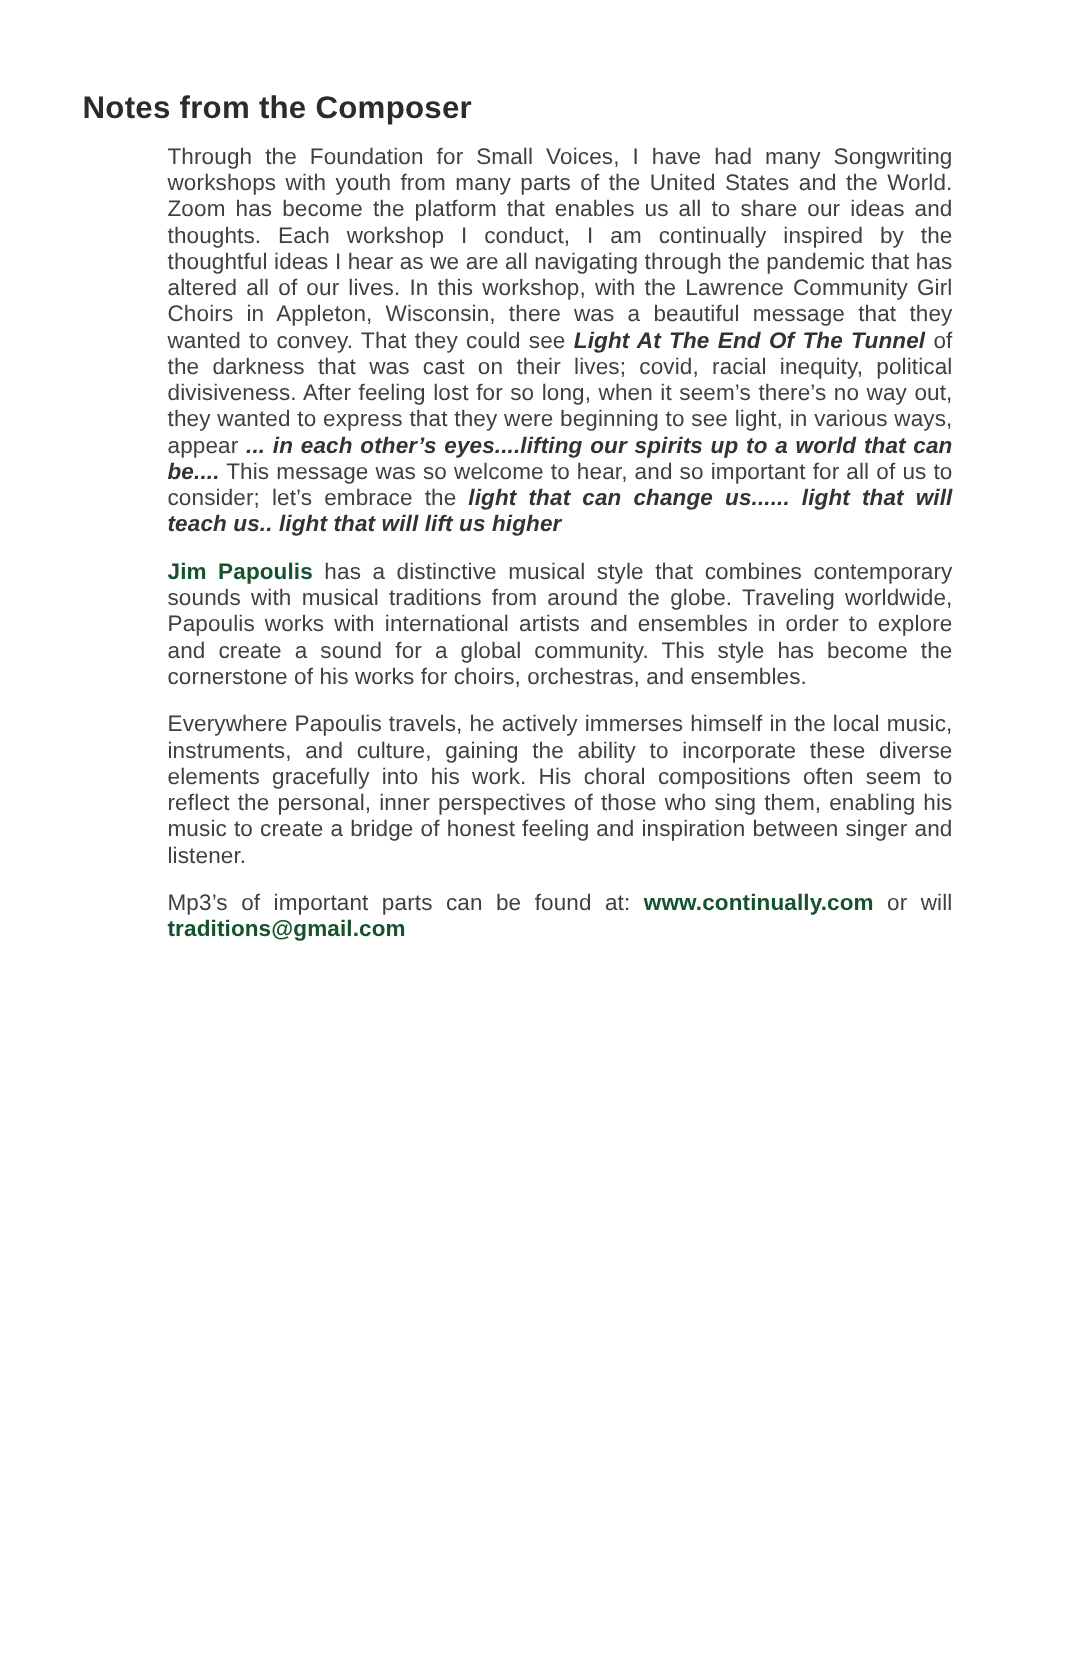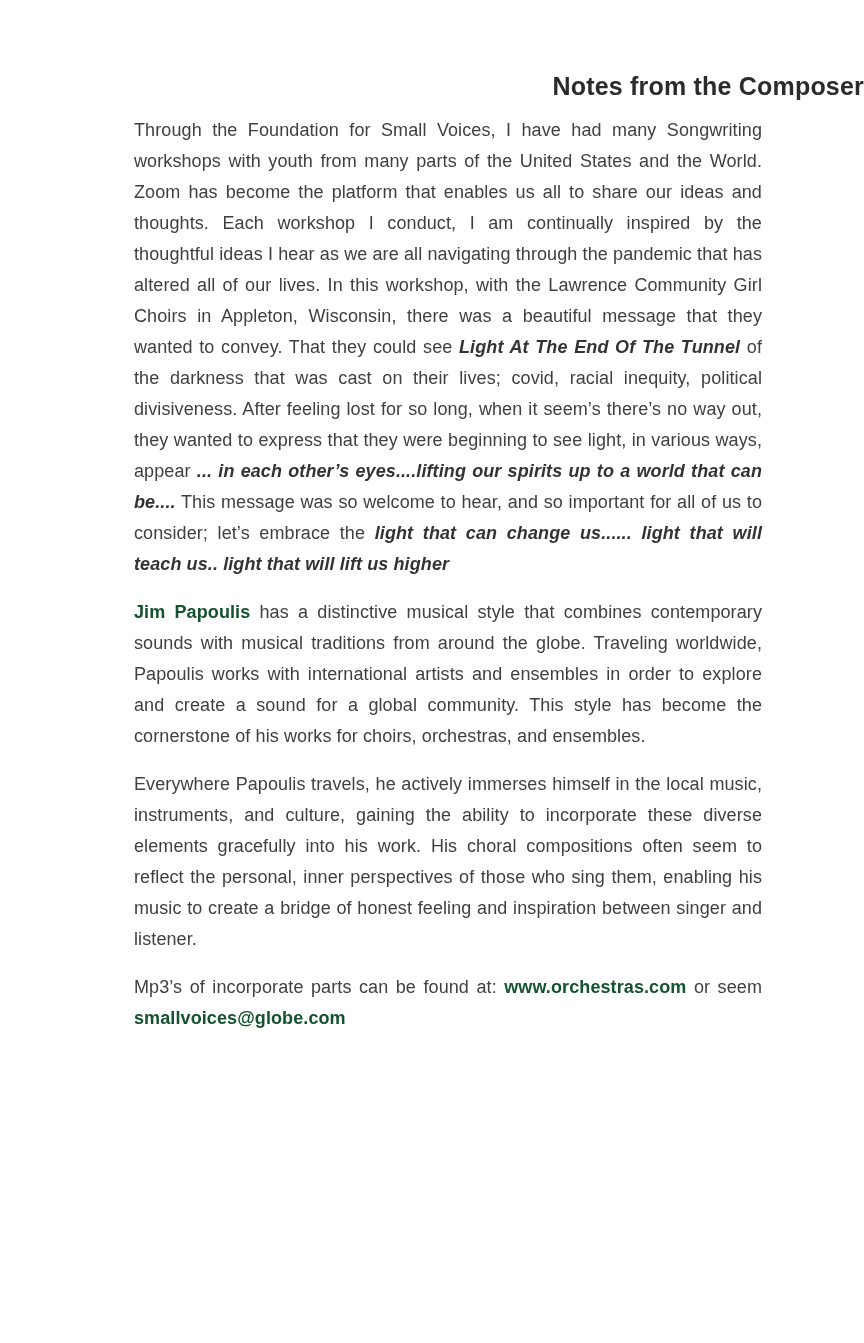--- a/index.html
+++ b/index.html
@@ -17,30 +17,29 @@
     padding-top: 71px;
     overflow: hidden;
   }
   .page-title {
     margin: 0 0 14px 66px;
     font-size: 25px;
     line-height: 30px;
     font-weight: 800;
     letter-spacing: 0.2px;
     color: #2b2b2b;
-    text-align: right;
   }
   .content {
     margin-left: 134px;
     margin-right: 86px; 
   }
   .body-para {
     margin: 0 16px 17px 0;
     font-size: 18px;
-    line-height: 31px;
+    line-height: 21px;
     color: #404040;
     text-align: justify;
     letter-spacing: 0.1px;
   }
   .seg-normal {
     font-weight: 400;
     font-style: normal;
   }
   .seg-bold {
     font-weight: 700;
@@ -60,15 +59,15 @@
   <h1 class="page-title">Notes from the Composer</h1>
 
   <div class="content">
     <p class="body-para"><span class="seg-normal">Through the Foundation for Small Voices, I have had many Songwriting workshops with youth from many parts of the United States and the World. Zoom has become the platform that enables us all to share our ideas and thoughts. Each workshop I conduct, I am continually inspired by the thoughtful ideas I hear as we are all navigating through the pandemic that has altered all of our lives. In this workshop, with the Lawrence Community Girl Choirs in Appleton, Wisconsin, there was a beautiful message that they wanted to convey. That they could see </span><span class="seg-bold-italic">Light At The End Of The Tunnel</span><span class="seg-normal"> of the darkness that was cast on their lives; covid, racial inequity, political divisiveness.  After feeling lost for so long, when it seem’s there’s no way out, they wanted to express that they were beginning to see light, in various ways, appear </span><span class="seg-bold-italic">... in each other’s eyes....lifting our spirits up to a world that can be....</span><span class="seg-normal"> This message was so welcome to hear, and so important for all of us to consider;  let’s embrace the </span><span class="seg-bold-italic">light that can change us...... light that will teach us.. light that will lift us higher</span></p>
 
 
     <p class="body-para"><span class="seg-bold">Jim Papoulis</span><span class="seg-normal"> has a distinctive musical style that combines contemporary sounds with musical traditions from around the globe. Traveling worldwide, Papoulis works with international artists and ensembles in order to explore and create a sound for a global community. This style has become the cornerstone of his works for choirs, orchestras, and ensembles.</span></p>
 
     <p class="body-para"><span class="seg-normal">Everywhere Papoulis travels, he actively immerses himself in the local music, instruments, and culture, gaining the ability to incorporate these diverse elements gracefully into his work. His choral compositions often seem to reflect the personal, inner perspectives of those who sing them, enabling his music to create a bridge of honest feeling and inspiration between singer and listener.</span></p>
 
-    <p class="body-para"><span class="seg-normal">Mp3’s of incorporate parts can be found at: </span><span class="seg-bold">www.orchestras.com</span><span class="seg-normal"> or seem </span><span class="seg-bold">smallvoices@globe.com</span></p>
+    <p class="body-para"><span class="seg-normal">Mp3’s of important parts can be found at: </span><span class="seg-bold">www.continually.com</span><span class="seg-normal"> or will </span><span class="seg-bold">traditions@gmail.com</span></p>
   </div>
 </div>
 
 </body></html>

